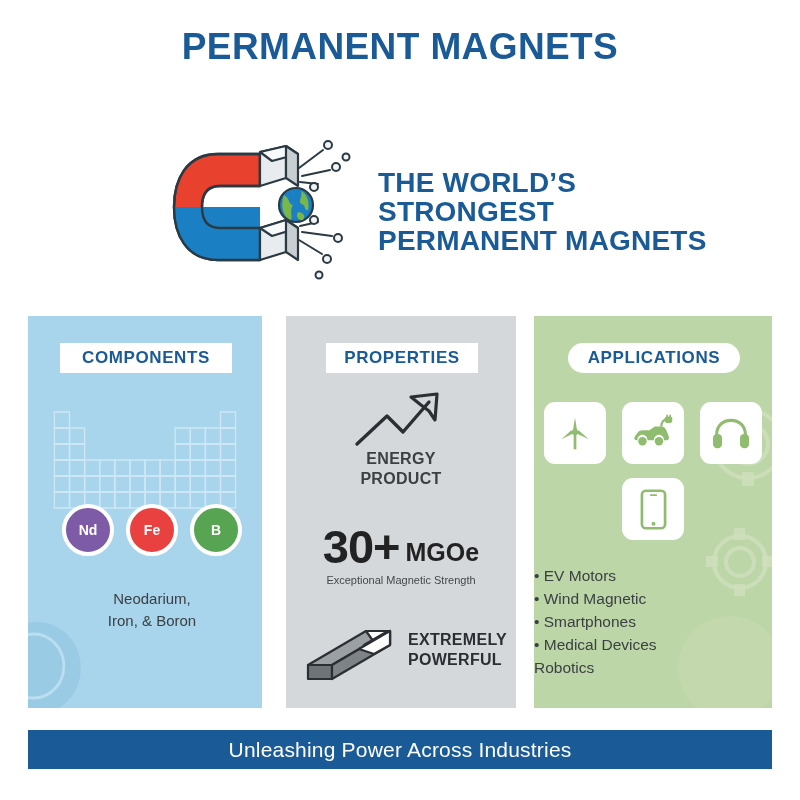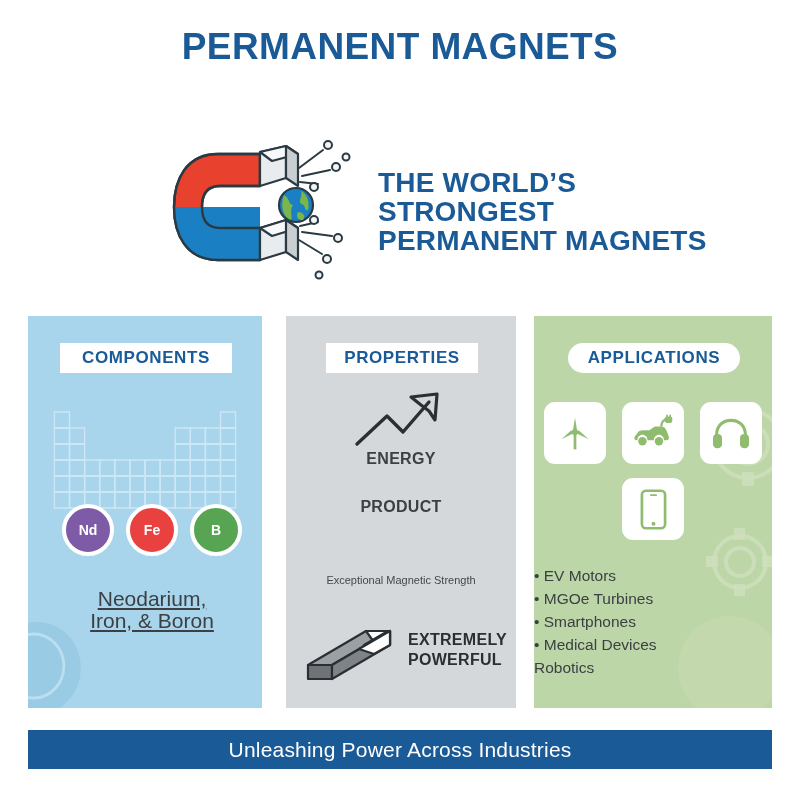--- a/index.html
+++ b/index.html
@@ -49,31 +49,31 @@
   .elements{position:absolute;left:0;top:188px;width:248px;
     display:flex;justify-content:center;gap:12px;}
   .el{
     width:52px;height:52px;border-radius:50%;
     border:4px solid #ffffff;box-sizing:border-box;
     display:flex;align-items:center;justify-content:center;
     color:#fff;font-weight:bold;font-size:14px;
   }
   .comp-caption{
     position:absolute;left:0;top:272px;width:248px;text-align:center;
-    color:#3c4043;font-size:21px;line-height:22px;text-decoration:underline;
+    color:#3c4043;font-size:15px;line-height:22px;
   }
   .comp-caption .l2{display:block;}
 
   
   .energy-icon{position:absolute;left:65px;top:72px;width:100px;height:62px;}
   .energy-label{
     position:absolute;left:0;top:133px;width:230px;text-align:center;
     color:#3c4043;font-weight:bold;font-size:16px;line-height:20px;letter-spacing:.3px;
   }
-  .energy-label .l2{display:block;margin-top:28px;}
+  .energy-label .l2{display:block;}
   .stat{
     position:absolute;left:0;top:203px;width:230px;text-align:center;
     color:#222;white-space:nowrap;
   }
   .stat .num{font-size:47px;font-weight:bold;letter-spacing:-1px;vertical-align:-2px;}
   .stat .unit{font-size:25px;font-weight:bold;margin-left:6px;}
   .stat-sub{
     position:absolute;left:0;top:258px;width:230px;text-align:center;
     color:#44484b;font-size:11px;
   }
@@ -252,20 +252,23 @@
     <svg class="energy-icon" viewBox="0 0 100 62">
       <path d="M6 56 L36 28 L52 44 L78 14" fill="none" stroke="#2b2f33" stroke-width="3.4" stroke-linecap="round" stroke-linejoin="round"></path>
       <path d="M60 9 L86 6 L84 32 L78 23 L70 17 Z" fill="none" stroke="#2b2f33" stroke-width="3.2" stroke-linejoin="round"></path>
     </svg>
 
     <div class="energy-label">
       <span>ENERGY</span>
       <span class="l2">PRODUCT</span>
     </div>
 
+    <div class="stat">
+      <span class="num">30+</span><span class="unit">MGOe</span>
+    </div>
     <div class="stat-sub">Exceptional Magnetic Strength</div>
 
     <svg class="magnet-bar" viewBox="0 0 105 62">
       <path d="M4 44 L62 10 L86 10 L28 44 Z" fill="#9aa0a4" stroke="#2b2f33" stroke-width="2.2" stroke-linejoin="round"></path>
       <path d="M4 44 L28 44 L28 58 L4 58 Z" fill="#6e7478" stroke="#2b2f33" stroke-width="2.2" stroke-linejoin="round"></path>
       <path d="M28 44 L86 10 L86 24 L28 58 Z" fill="#808roman" stroke="none"></path>
       <path d="M28 44 L86 10 L86 24 L28 58 Z" fill="#7d8387" stroke="#2b2f33" stroke-width="2.2" stroke-linejoin="round"></path>
       <path d="M62 10 L86 10 L86 24 L72 24 Z" fill="#ffffff" stroke="#2b2f33" stroke-width="2.2" stroke-linejoin="round"></path>
       <path d="M60 24 L84 10 L86 10 L86 24 L72 24 Z" fill="#ffffff" stroke="#2b2f33" stroke-width="2.2" stroke-linejoin="round"></path>
       <path d="M55 28 L79 14 L86 10 L86 24 L70 33 Z" fill="#ffffff" stroke="#2b2f33" stroke-width="2.2" stroke-linejoin="round"></path>
@@ -336,21 +339,21 @@
         <svg viewBox="0 0 30 46" width="27" height="41">
           <rect x="2" y="2" width="26" height="42" rx="4.4" fill="none" stroke="#8fbc6e" stroke-width="3"></rect>
           <rect x="11" y="6" width="8" height="1.8" rx="0.9" fill="#8fbc6e"></rect>
           <circle cx="15" cy="39" r="2.2" fill="#8fbc6e"></circle>
         </svg>
       </div>
     </div>
 
     <div class="app-list">
       <div>• EV Motors</div>
-      <div>• MGOe Turbines</div>
+      <div>• Wind Magnetic</div>
       <div>• Smartphones</div>
       <div>• Medical Devices</div>
       <div>Robotics</div>
     </div>
   </div>
 
   <div class="footer">Unleashing Power Across Industries</div>
 
 </div>
 

